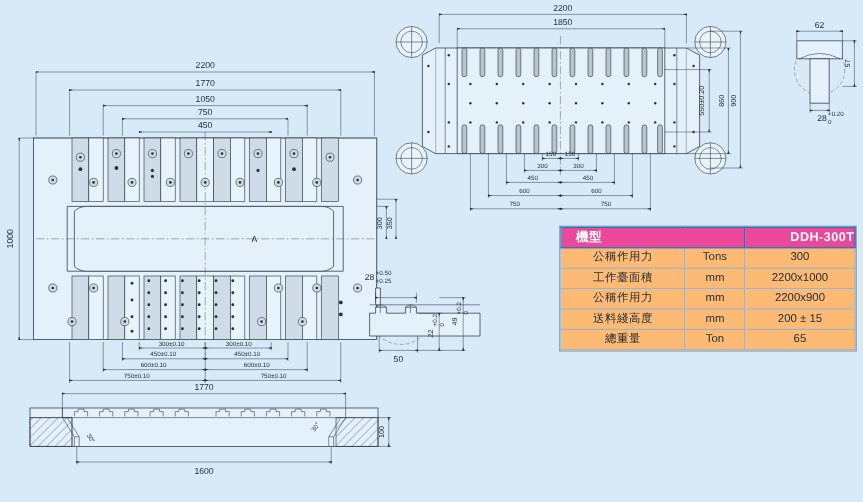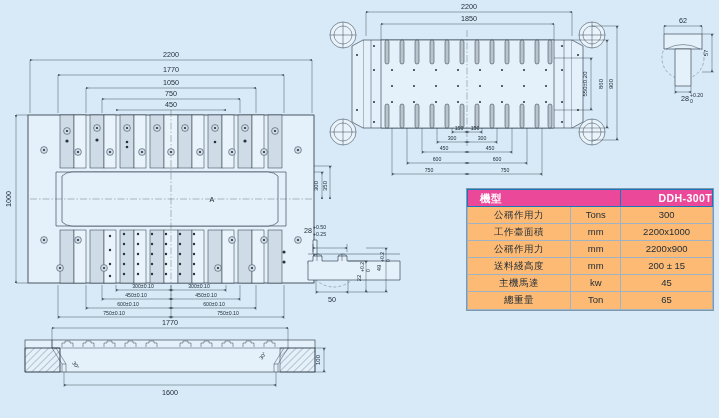--- a/index.html
+++ b/index.html
@@ -592,25 +592,20 @@
             <td class="c-name">公稱作用力</td>
             <td class="c-unit">mm</td>
             <td class="c-val">2200x900</td>
           </tr>
           <tr>
             <td class="c-name">送料綫高度</td>
             <td class="c-unit">mm</td>
             <td class="c-val">200 ± 15</td>
           </tr>
           <tr>
-            <td class="c-name">主機馬達</td>
-            <td class="c-unit">kw</td>
-            <td class="c-val">45</td>
-          </tr>
-          <tr>
             <td class="c-name">總重量</td>
             <td class="c-unit">Ton</td>
             <td class="c-val">65</td>
           </tr>
         </tbody>
     </table>
   </div>
 
 </div>
 

